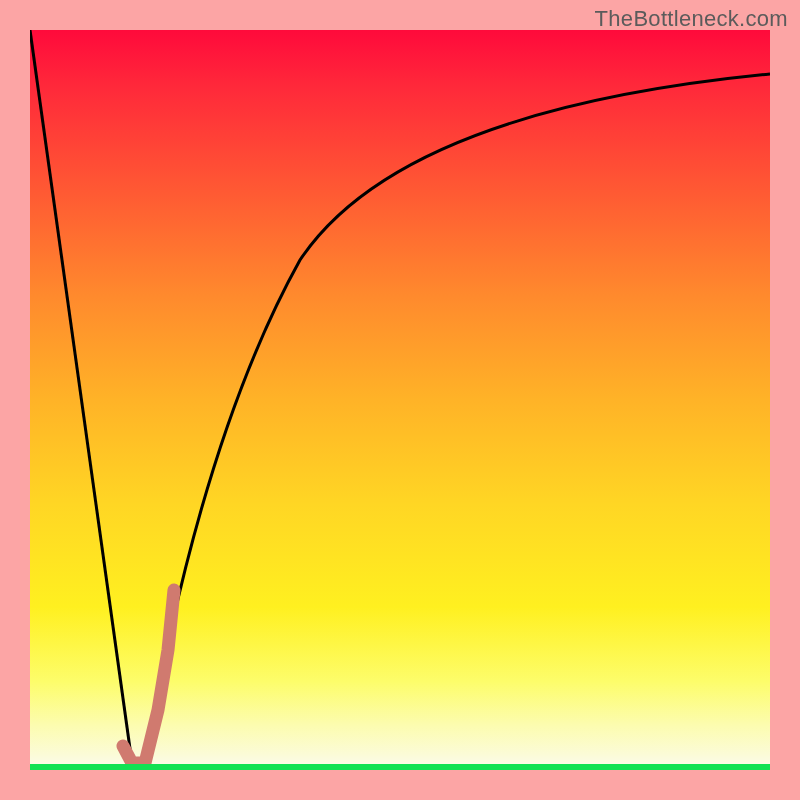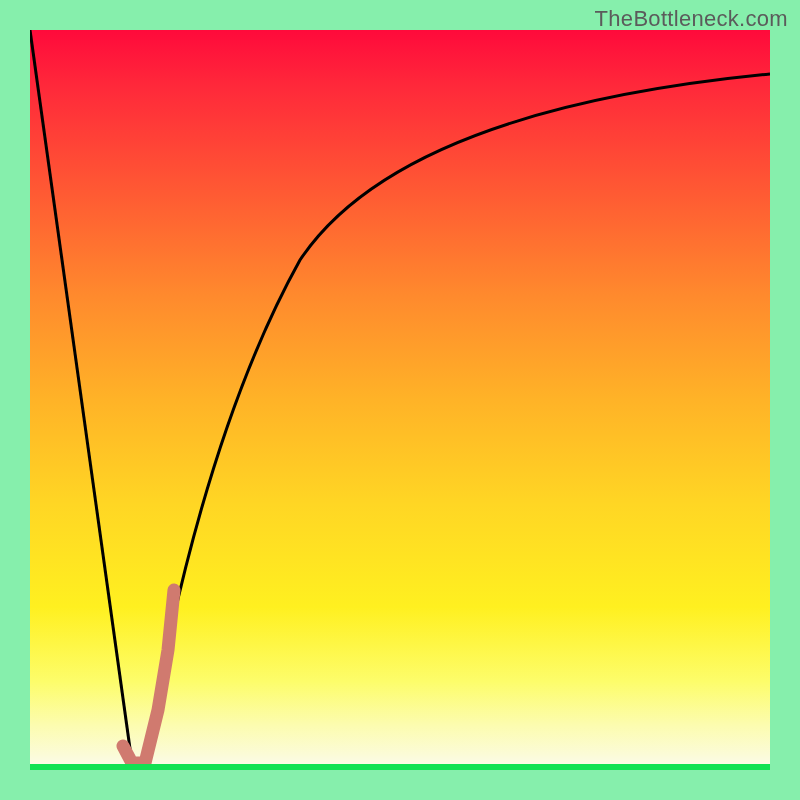--- a/index.html
+++ b/index.html
@@ -8,21 +8,21 @@
     width: 800px;
     height: 800px;
     overflow: hidden;
     background: #000;
     font-family: Arial, Helvetica, sans-serif;
   }
   .frame {
     position: relative;
     width: 800px;
     height: 800px;
-    background: #86efac;
+    background: #fca5a5;
     text-align: center;
   }
   .plot-area {
     position: absolute;
     left: 30px;
     top: 30px;
     width: 740px;
     height: 740px;
     overflow: hidden;
   }

